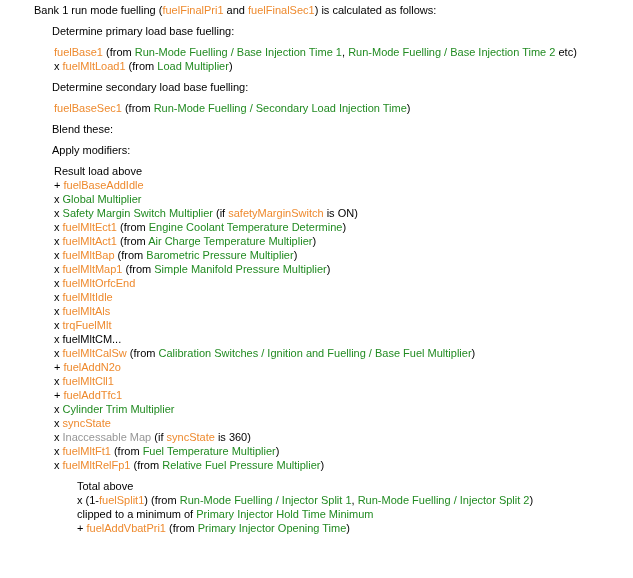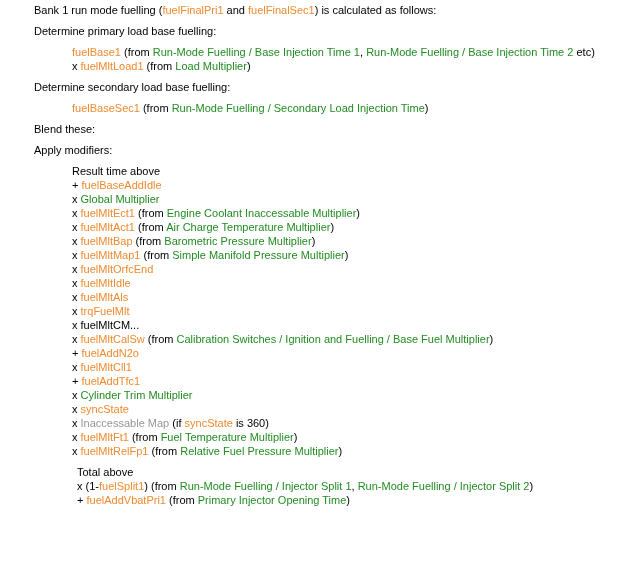--- a/index.html
+++ b/index.html
@@ -9,22 +9,22 @@
     font-size:11px;
     background:#ffffff;
     color:var(--c-text, #000000);
     overflow:hidden;
   }
   .doc { padding:3px 0 0 2px; }
   .para { margin-bottom:7px; }
   .para:last-child { margin-bottom:0; }
   .line { line-height:14px; height:14px; white-space:pre;padding-left:32px; }
   .indent-0 { margin-left:0; }
-  .indent-1 { }
-  .indent-2 { margin-left:38px; }
+  .indent-1 { margin-left:18px; }
+  .indent-2 { margin-left:20px; }
   .indent-3 { margin-left:43px; }
   .seg-t { color:var(--c-text); }
   .seg-v { color:var(--c-variable); }
   .seg-m { color:var(--c-map); }
   .seg-d { color:var(--c-disabled); }
 </style>
 </head>
 <body style="background: rgb(255, 255, 255);">
 
 <div class="doc">
@@ -44,24 +44,25 @@
     <div class="para indent-2">
       <div class="line"><span class="seg-v">fuelBaseSec1</span><span class="seg-t"> (from </span><span class="seg-m">Run-Mode Fuelling / Secondary Load Injection Time</span><span class="seg-t">)</span></div>
     </div>
     <div class="para indent-1">
       <div class="line"><span class="seg-t">Blend these:</span></div>
     </div>
     <div class="para indent-1">
       <div class="line"><span class="seg-t">Apply modifiers:</span></div>
     </div>
     <div class="para indent-2">
-      <div class="line"><span class="seg-t">Result time above</span></div>
+      <div class="line"><span class="seg-t">Result load above</span></div>
       <div class="line"><span class="seg-t">+ </span><span class="seg-v">fuelBaseAddIdle</span></div>
       <div class="line"><span class="seg-t">x </span><span class="seg-m">Global Multiplier</span></div>
-      <div class="line"><span class="seg-t">x </span><span class="seg-v">fuelMltEct1</span><span class="seg-t"> (from </span><span class="seg-m">Engine Coolant Inaccessable Multiplier</span><span class="seg-t">)</span></div>
+      <div class="line"><span class="seg-t">x </span><span class="seg-m">Safety Margin Switch Multiplier</span><span class="seg-t"> (if </span><span class="seg-v">safetyMarginSwitch</span><span class="seg-t"> is ON)</span></div>
+      <div class="line"><span class="seg-t">x </span><span class="seg-v">fuelMltEct1</span><span class="seg-t"> (from </span><span class="seg-m">Engine Coolant Temperature Determine</span><span class="seg-t">)</span></div>
       <div class="line"><span class="seg-t">x </span><span class="seg-v">fuelMltAct1</span><span class="seg-t"> (from </span><span class="seg-m">Air Charge Temperature Multiplier</span><span class="seg-t">)</span></div>
       <div class="line"><span class="seg-t">x </span><span class="seg-v">fuelMltBap</span><span class="seg-t"> (from </span><span class="seg-m">Barometric Pressure Multiplier</span><span class="seg-t">)</span></div>
       <div class="line"><span class="seg-t">x </span><span class="seg-v">fuelMltMap1</span><span class="seg-t"> (from </span><span class="seg-m">Simple Manifold Pressure Multiplier</span><span class="seg-t">)</span></div>
       <div class="line"><span class="seg-t">x </span><span class="seg-v">fuelMltOrfcEnd</span></div>
       <div class="line"><span class="seg-t">x </span><span class="seg-v">fuelMltIdle</span></div>
       <div class="line"><span class="seg-t">x </span><span class="seg-v">fuelMltAls</span></div>
       <div class="line"><span class="seg-t">x </span><span class="seg-v">trqFuelMlt</span></div>
       <div class="line"><span class="seg-t">x fuelMltCM...</span></div>
       <div class="line"><span class="seg-t">x </span><span class="seg-v">fuelMltCalSw</span><span class="seg-t"> (from </span><span class="seg-m">Calibration Switches / Ignition and Fuelling / Base Fuel Multiplier</span><span class="seg-t">)</span></div>
       <div class="line"><span class="seg-t">+ </span><span class="seg-v">fuelAddN2o</span></div>
@@ -69,15 +70,16 @@
       <div class="line"><span class="seg-t">+ </span><span class="seg-v">fuelAddTfc1</span></div>
       <div class="line"><span class="seg-t">x </span><span class="seg-m">Cylinder Trim Multiplier</span></div>
       <div class="line"><span class="seg-t">x </span><span class="seg-v">syncState</span></div>
       <div class="line"><span class="seg-t">x </span><span class="seg-d">Inaccessable Map</span><span class="seg-t"> (if </span><span class="seg-v">syncState</span><span class="seg-t"> is 360)</span></div>
       <div class="line"><span class="seg-t">x </span><span class="seg-v">fuelMltFt1</span><span class="seg-t"> (from </span><span class="seg-m">Fuel Temperature Multiplier</span><span class="seg-t">)</span></div>
       <div class="line"><span class="seg-t">x </span><span class="seg-v">fuelMltRelFp1</span><span class="seg-t"> (from </span><span class="seg-m">Relative Fuel Pressure Multiplier</span><span class="seg-t">)</span></div>
     </div>
     <div class="para indent-3">
       <div class="line"><span class="seg-t">Total above</span></div>
       <div class="line"><span class="seg-t">x (1-</span><span class="seg-v">fuelSplit1</span><span class="seg-t">) (from </span><span class="seg-m">Run-Mode Fuelling / Injector Split 1</span><span class="seg-t">, </span><span class="seg-m">Run-Mode Fuelling / Injector Split 2</span><span class="seg-t">)</span></div>
+      <div class="line"><span class="seg-t">clipped to a minimum of </span><span class="seg-m">Primary Injector Hold Time Minimum</span></div>
       <div class="line"><span class="seg-t">+ </span><span class="seg-v">fuelAddVbatPri1</span><span class="seg-t"> (from </span><span class="seg-m">Primary Injector Opening Time</span><span class="seg-t">)</span></div>
     </div>
   </div>
 
 </body></html>

